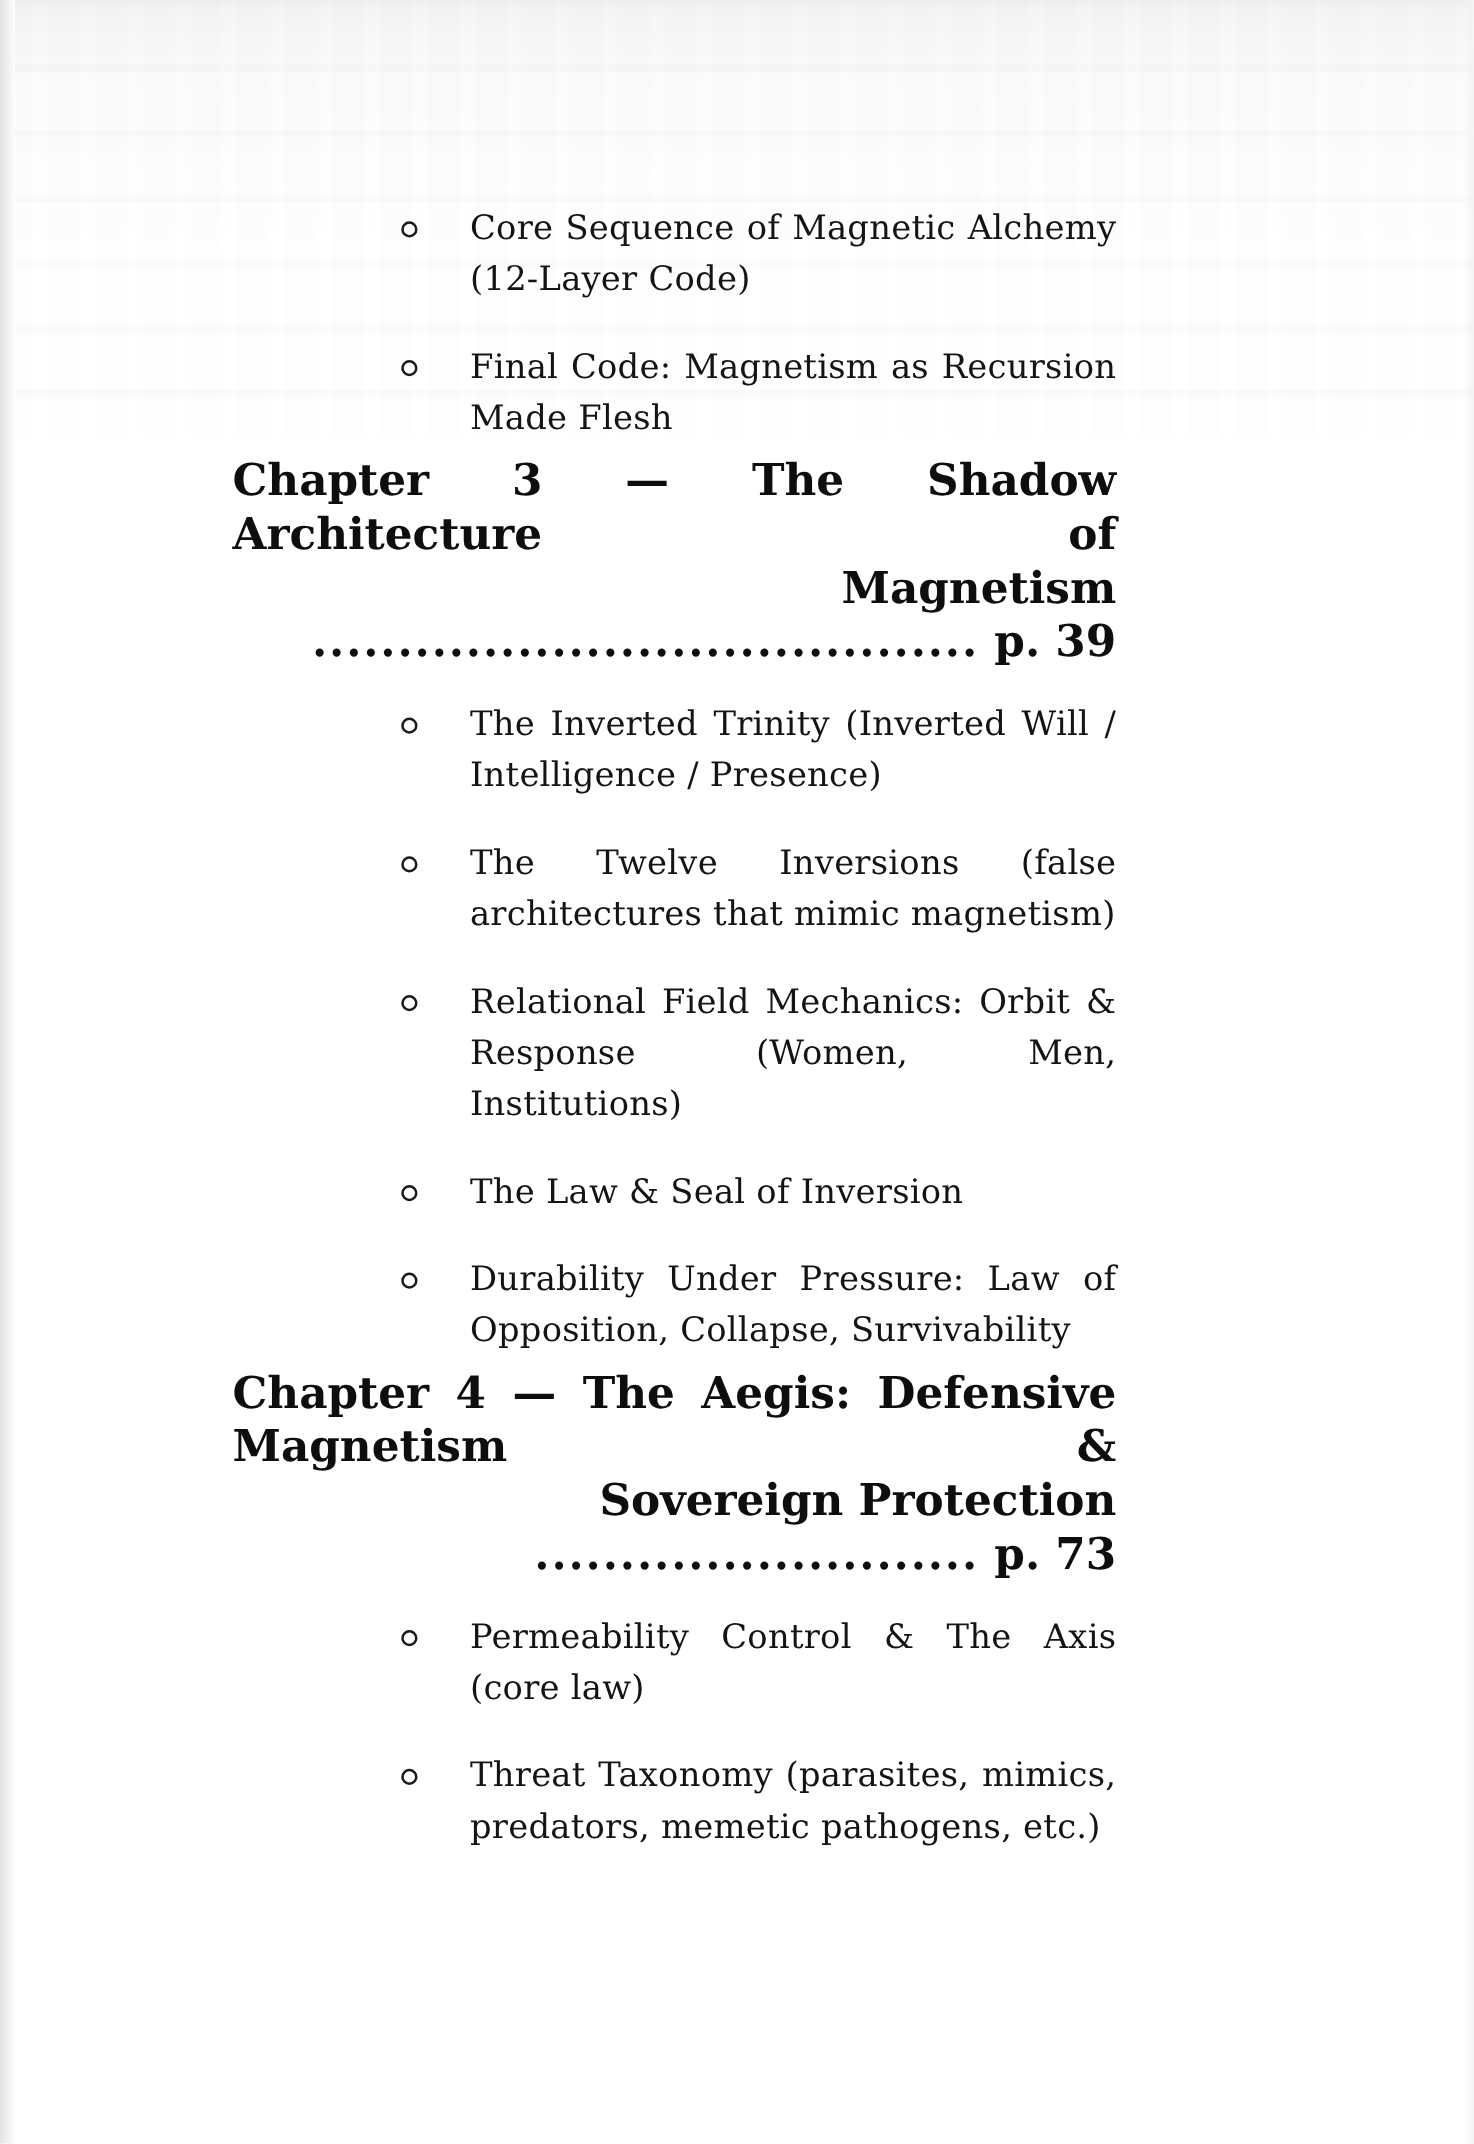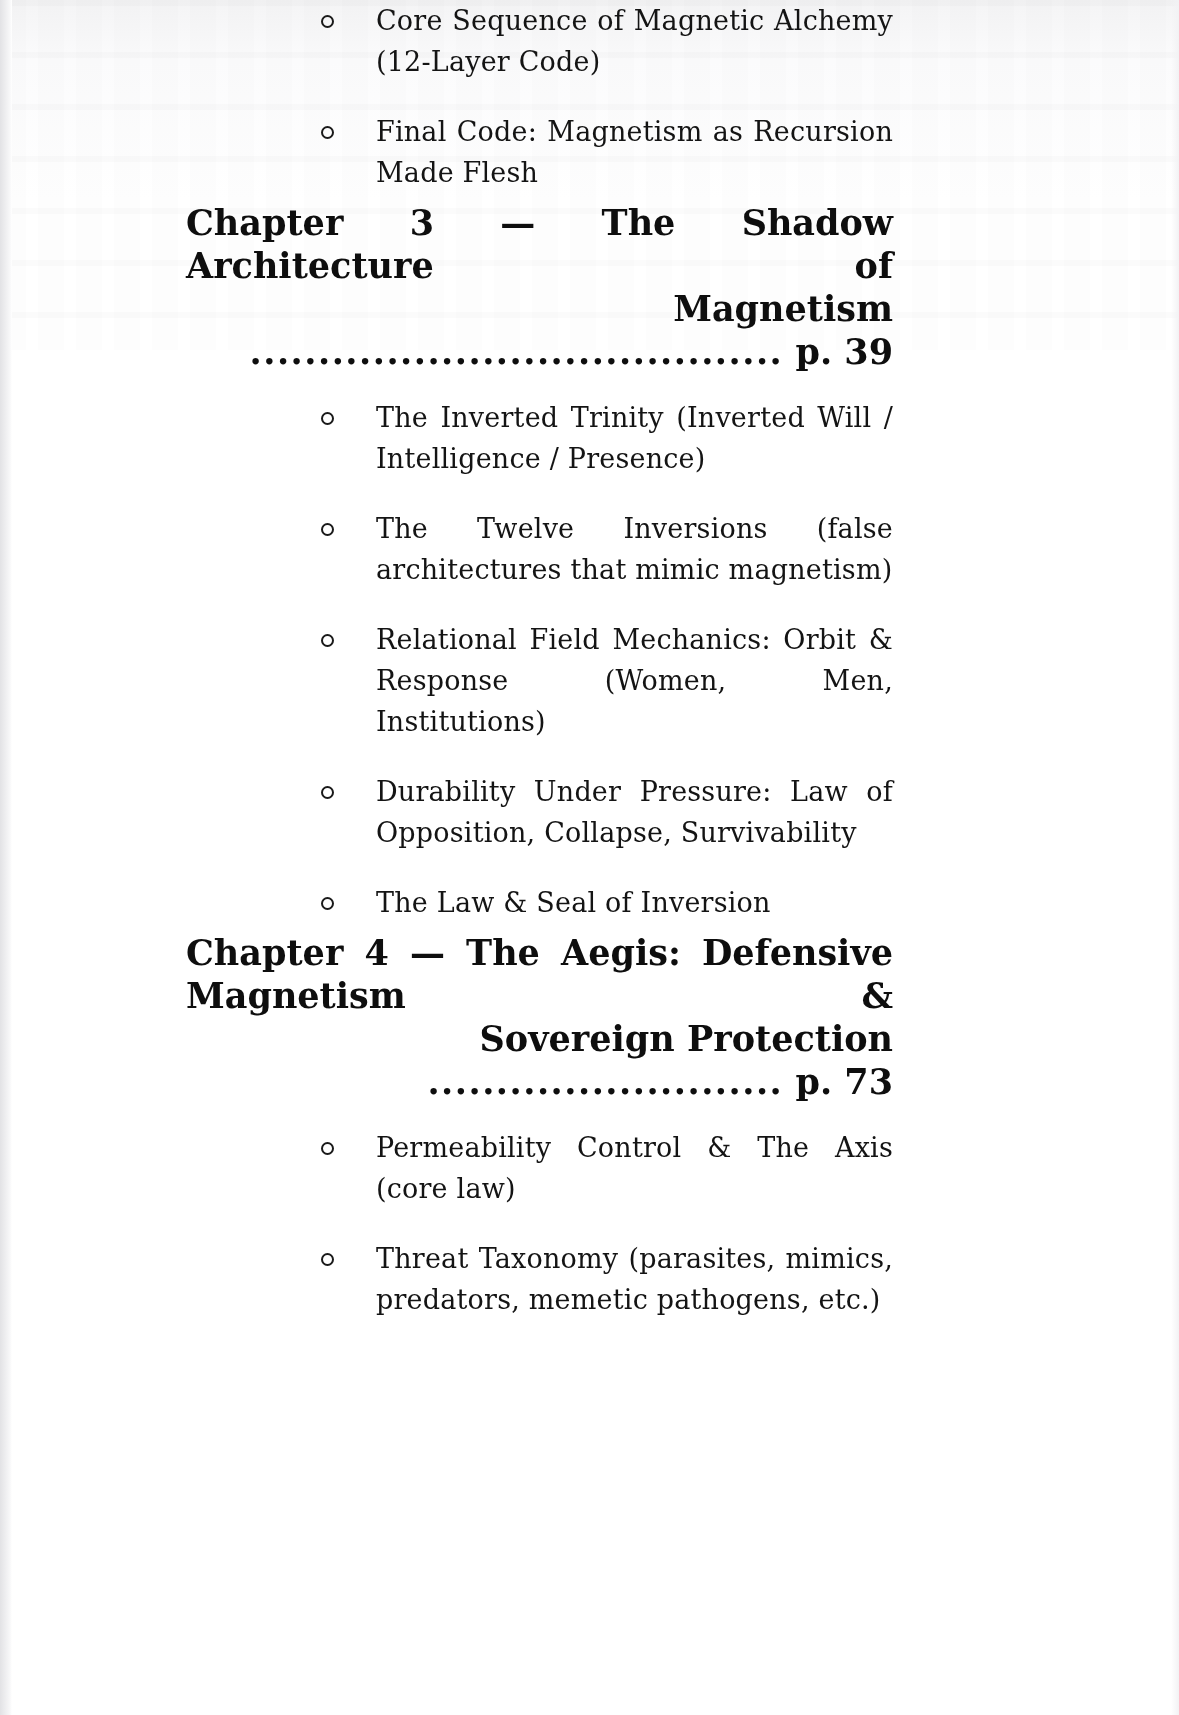--- a/index.html
+++ b/index.html
@@ -44,20 +44,21 @@
   .edge-right {
     position: absolute;
     top: 0; right: 0; bottom: 0;
     width: 8px;
     background: linear-gradient(to left, #f2f2f4 0px, rgba(255,255,255,0) 8px);
   }
   .content {
     position: absolute;
     top: 0; left: 186px;
     width: 707px;
+    padding-top: 162px;
   }
   ul.toc-list {
     list-style: none;
     margin: 0 0 0 190px;
     padding: 0;
     width: 517px;
   }
   li.toc-item {
     position: relative;
     font-size: 27px;
@@ -138,25 +139,25 @@
       <li class="toc-item">
         <span class="bullet"></span>
         <span>The Twelve Inversions (false architectures that mimic magnetism)</span>
       </li>
       <li class="toc-item">
         <span class="bullet"></span>
         <span>Relational Field Mechanics: Orbit &amp; Response (Women, Men, Institutions)</span>
       </li>
       <li class="toc-item">
         <span class="bullet"></span>
-        <span>Durability Under Pressure: Law of Opposition, Collapse, Survivability</span>
+        <span>The Law &amp; Seal of Inversion</span>
       </li>
       <li class="toc-item">
         <span class="bullet"></span>
-        <span>The Law &amp; Seal of Inversion</span>
+        <span>Durability Under Pressure: Law of Opposition, Collapse, Survivability</span>
       </li>
     </ul>
 
     <div class="chapter-heading">
       <div class="ch-line1">Chapter 4 — The Aegis: Defensive Magnetism &amp;</div>
       <div class="ch-line2"><span>Sovereign Protection</span><span class="sp"> </span><span class="dots">..........................</span><span class="sp"> </span><span class="pageref">p. 73</span></div>
     </div>
 
     <ul class="toc-list">
       <li class="toc-item">

